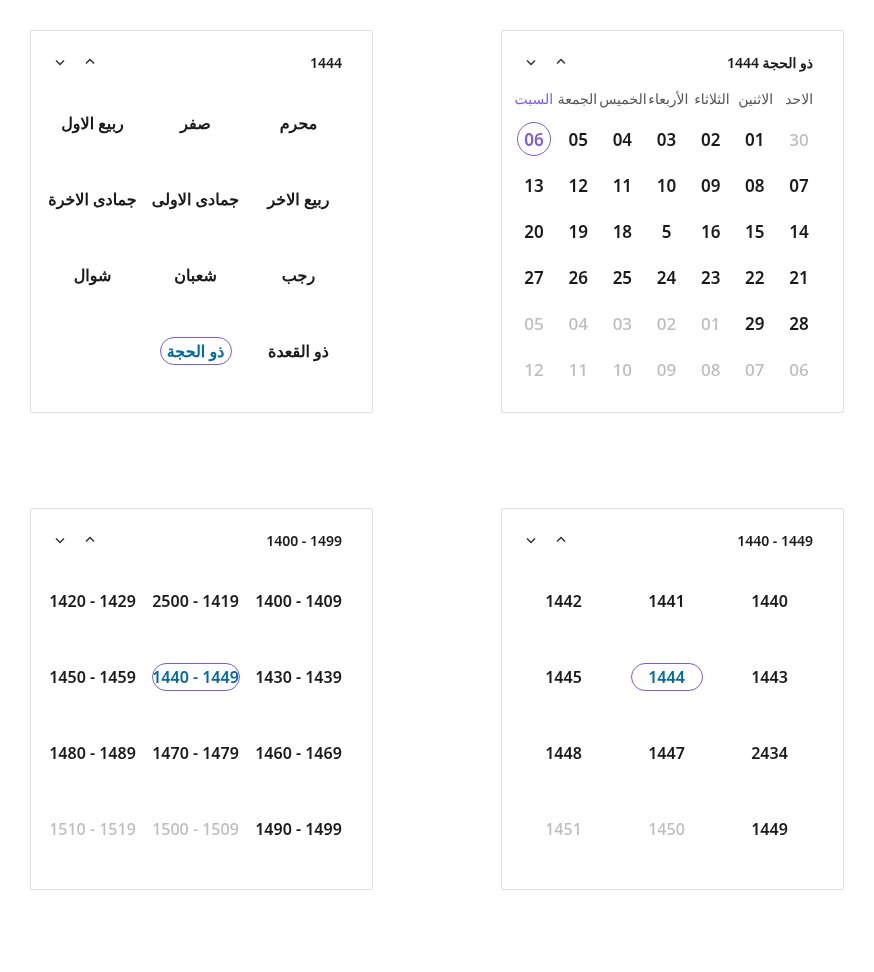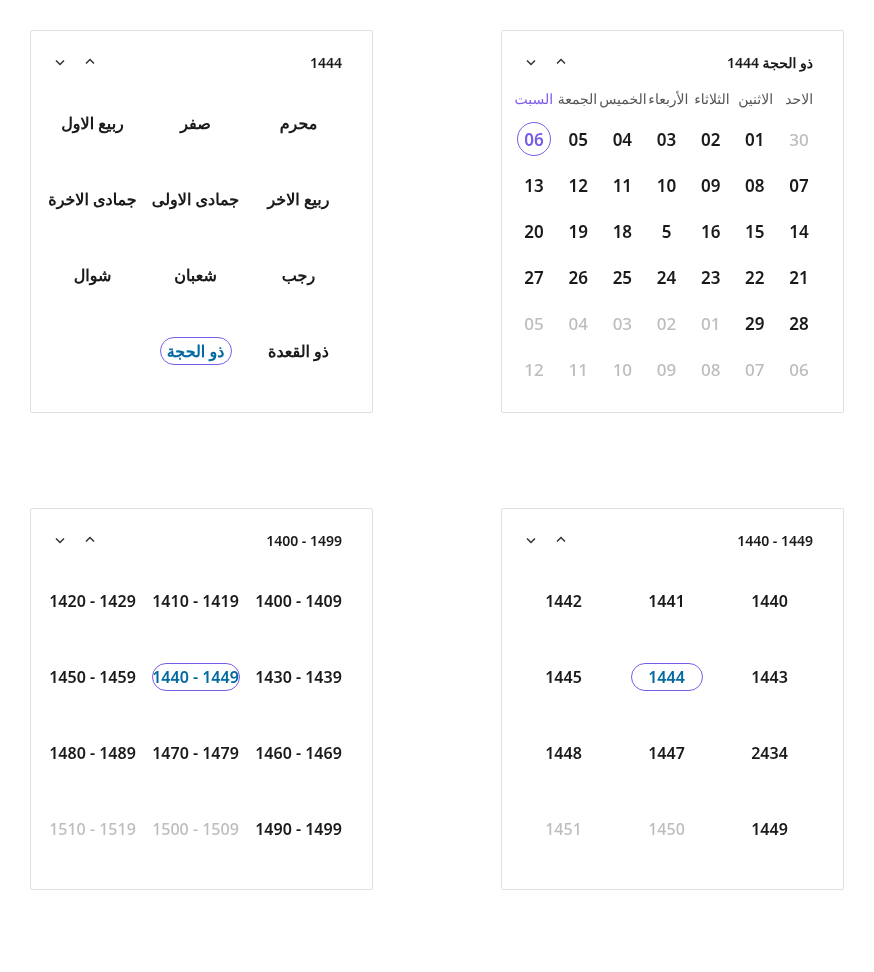--- a/index.html
+++ b/index.html
@@ -404,21 +404,21 @@
           </svg>
       </div>
     </div>
     <div class="title" style="direction:ltr">1400 - 1499</div>
   </div>
   <div class="decades" id="decade-grid">
       <div class="cell">
         <span class="txt">1400 - 1409</span>
       </div>
       <div class="cell">
-        <span class="txt">1410 - 1419</span>
+        <span class="txt">2500 - 1419</span>
       </div>
       <div class="cell">
         <span class="txt">1420 - 1429</span>
       </div>
       <div class="cell">
         <span class="txt">1430 - 1439</span>
       </div>
       <div class="cell selected">
         <div class="pill wide"></div>
         <span class="txt">1440 - 1449</span>

